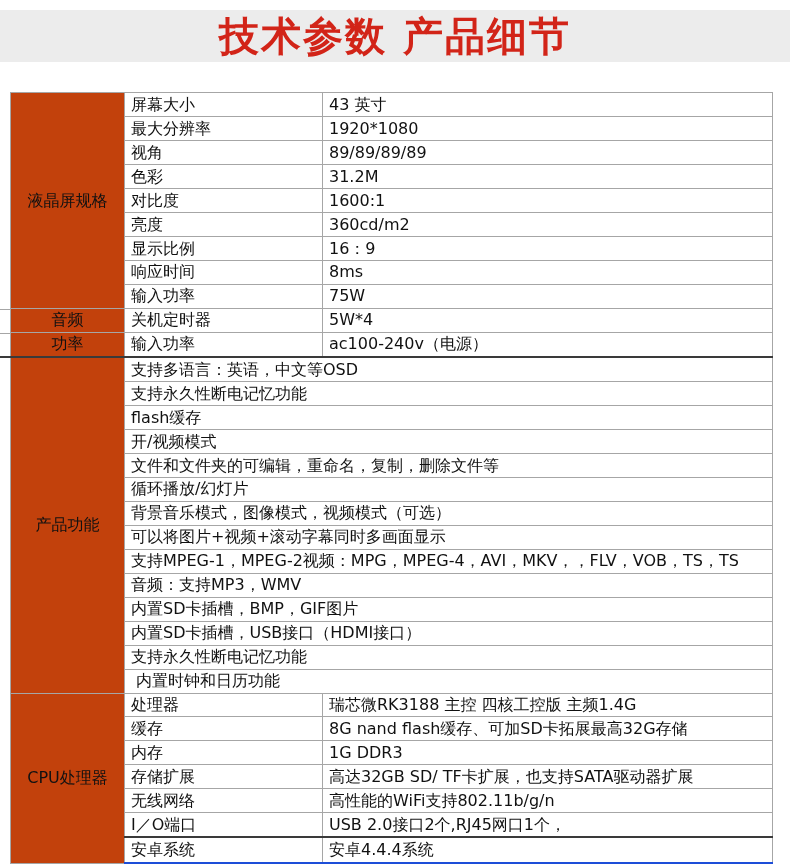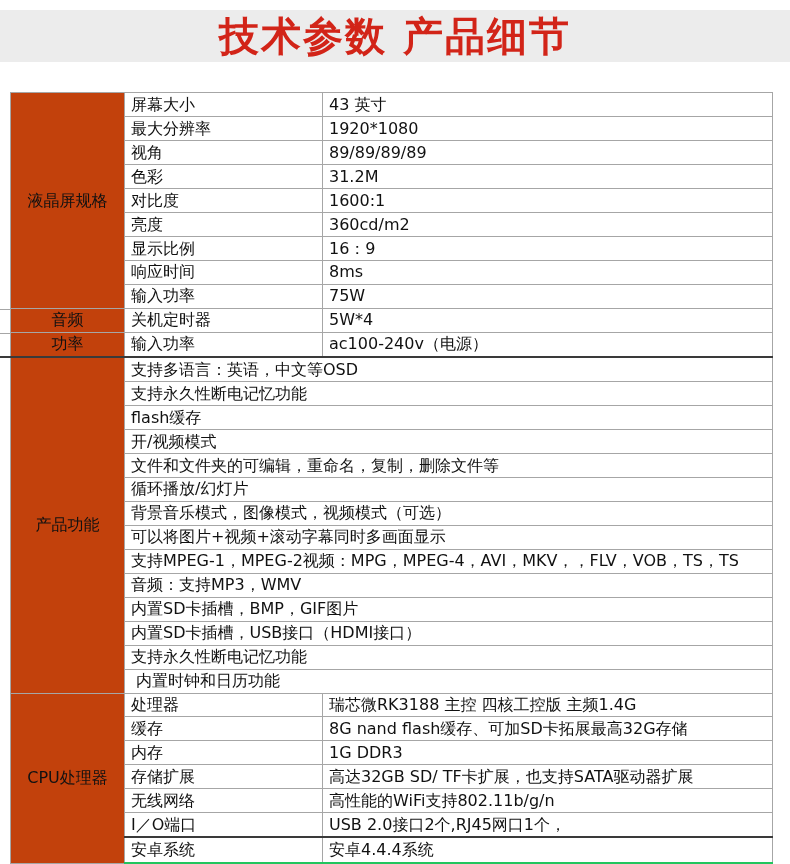--- a/index.html
+++ b/index.html
@@ -55,21 +55,21 @@
     text-align:center;
     border-left:2px solid #7d7d7d;
     border-right:1px solid #6f6f6f;
     padding:0 2px;
   }
   td.param{ width:185px; }
   td.value{ font-size:15px; }
   td.full{ font-size:16px; }
   table.spec{ border-right:1px solid #8a8a8a; border-top:1px solid #a6a6a6; }
   tr.dark-top td{ border-top:2px solid #3a3a3a;margin-top:23px; }
-  tr:last-child td{ border-bottom:2px solid #22c55e; }
+  tr:last-child td{ border-bottom:2px solid #1d4ed8; }
   
   .edge-line{ position:absolute; background:#a6a6a6; }
   #edge-line-audio{ left:0; top:309px; width:11px; height:1px; }
   #edge-line-power{ left:0; top:333px; width:11px; height:1px; }
   #edge-line-dark { left:0; top:356px; width:12px; height:2px; background:#3a3a3a; }
 </style>
 </head>
 <body>
 
 <div class="banner">

